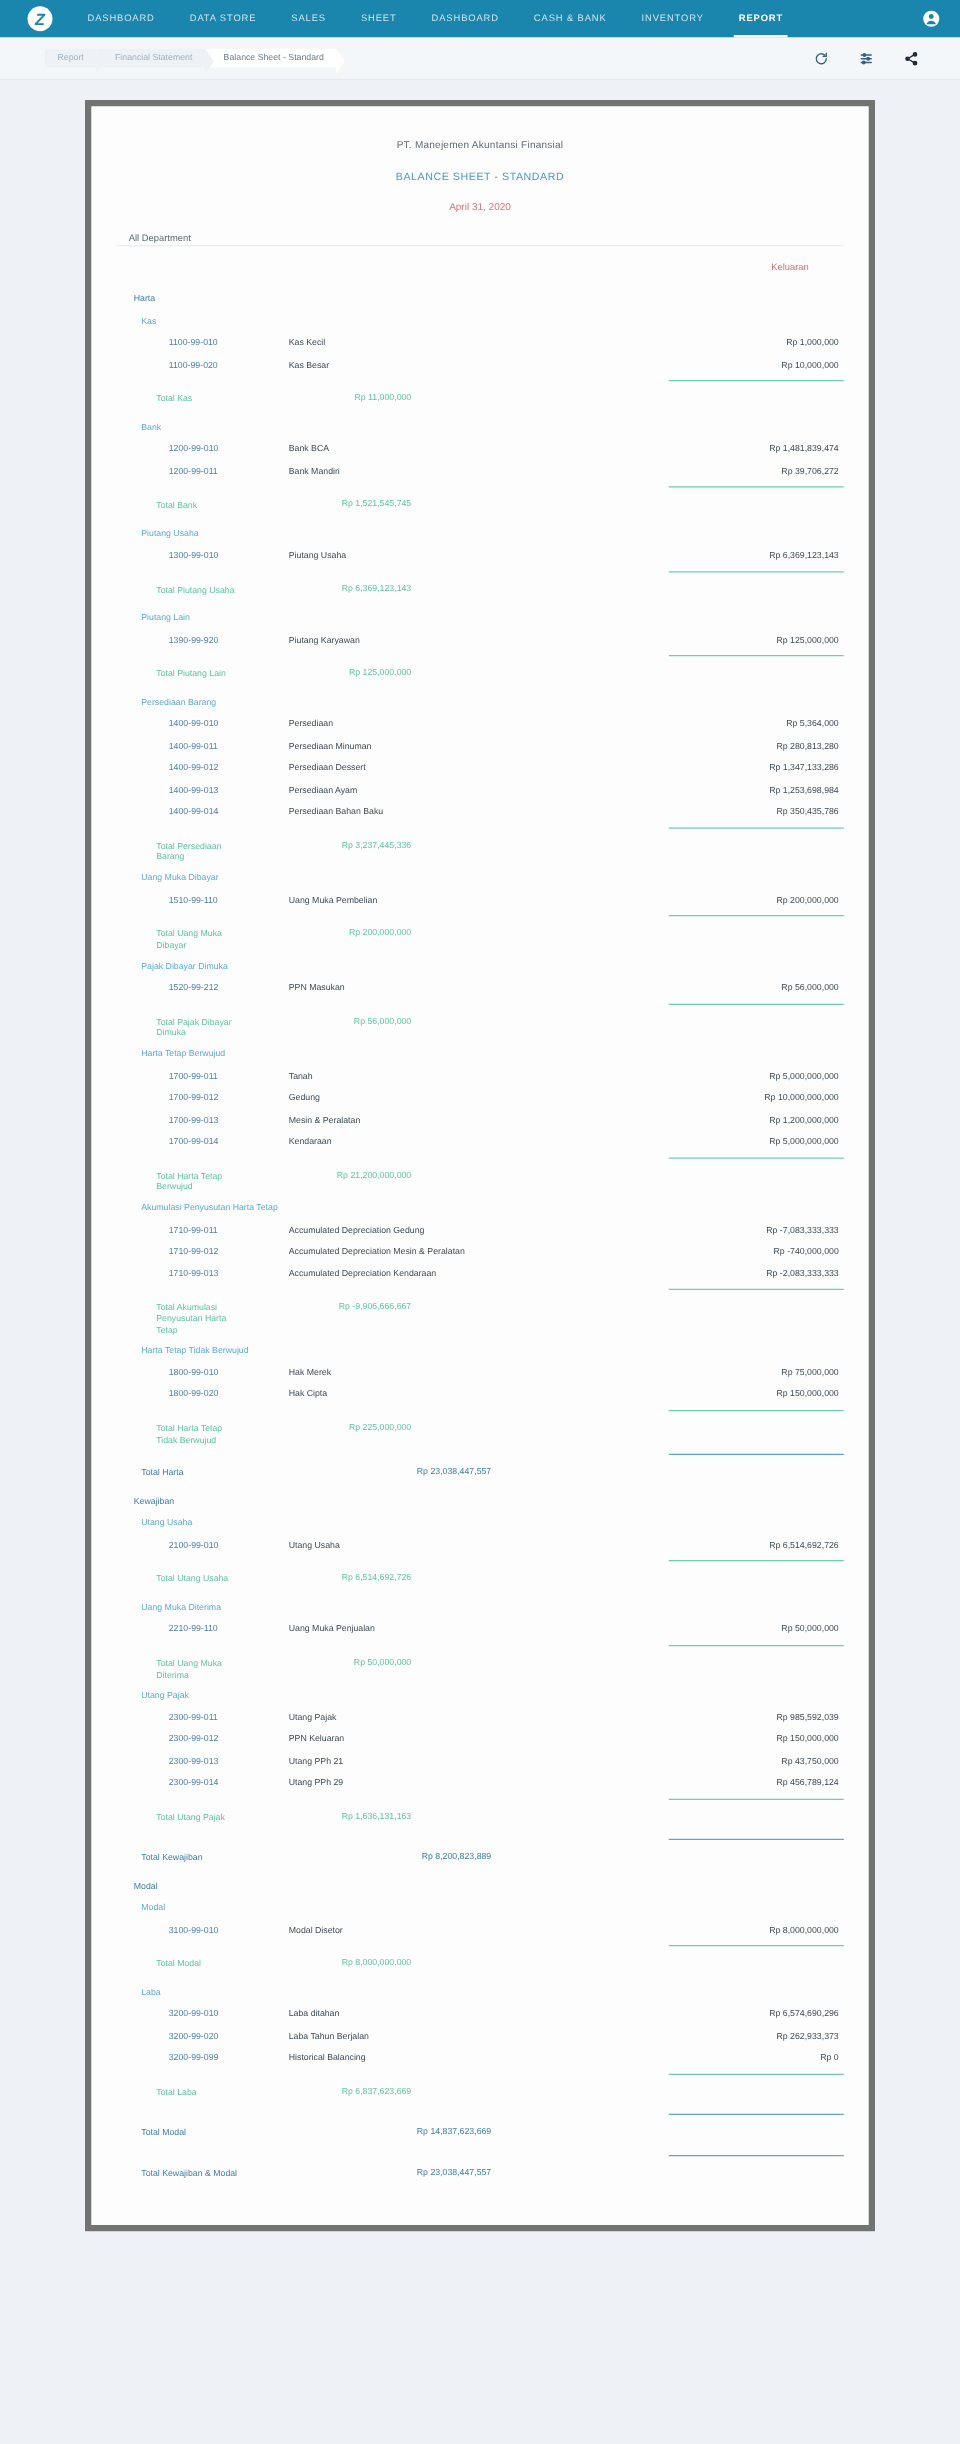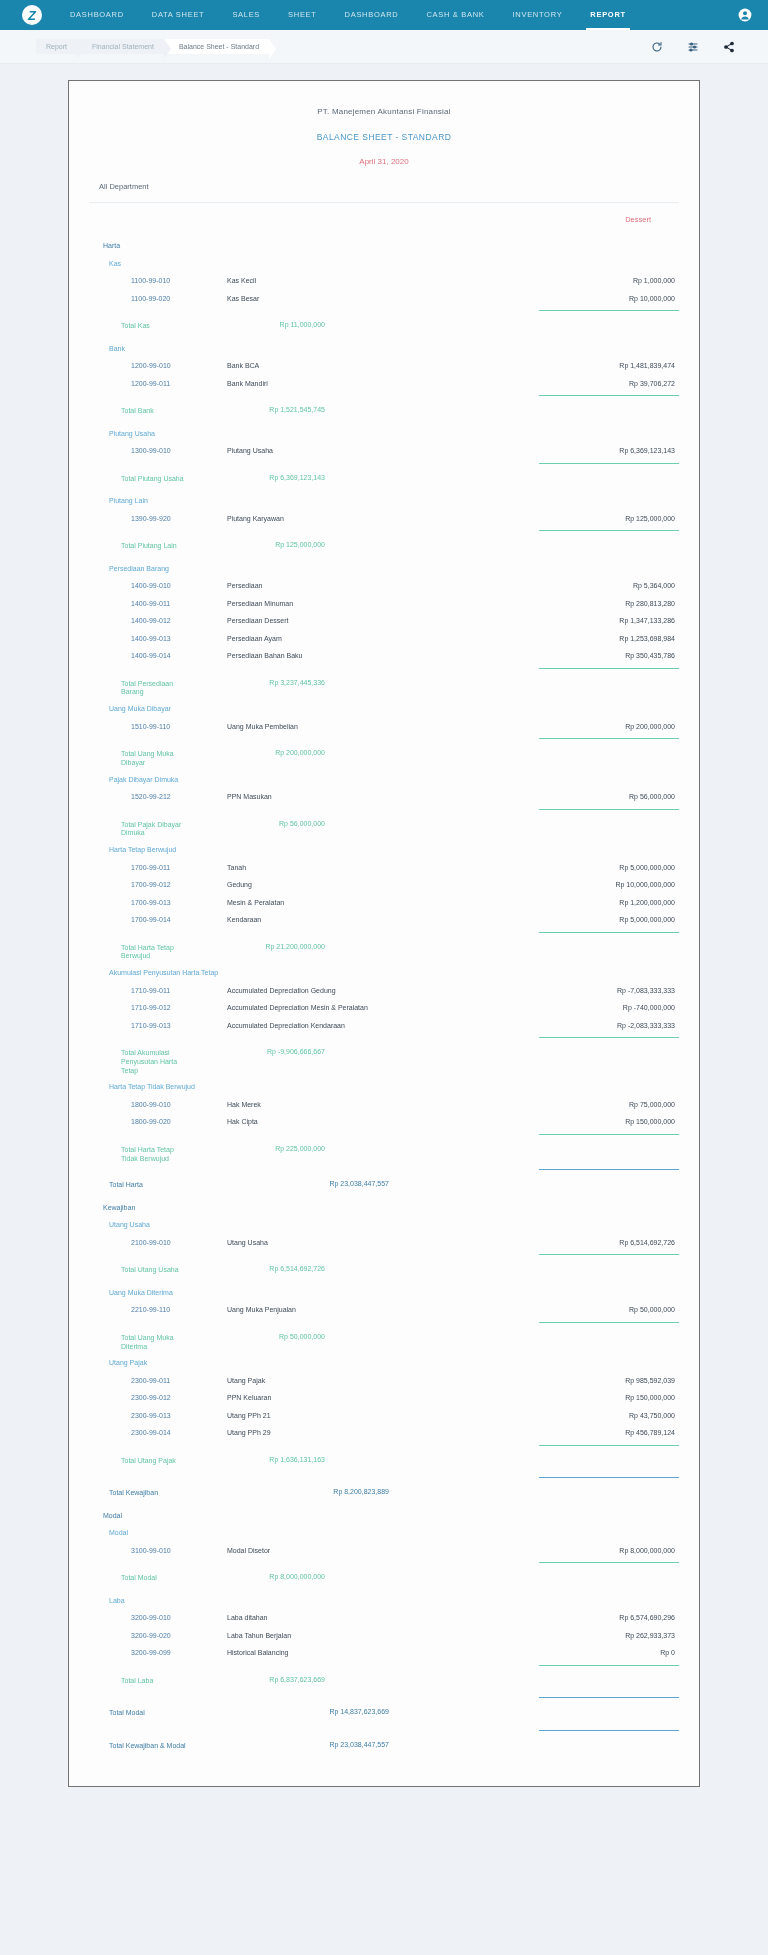--- a/index.html
+++ b/index.html
@@ -77,36 +77,36 @@
   }
   .crumb.active{background:#ffffff;color:#6a7b88;}
   .crumb.active:after{border-left-color:#ffffff;}
   .crumb-spacer{flex:1;}
   .crumb-actions{display:flex;align-items:center;gap:22px;padding-right:10px;}
   .cbtn{cursor:pointer;display:flex;align-items:center;justify-content:center;width:14px;height:14px;}
   
   .sheetwrap{padding:16px 68px 26px 68px;box-sizing:border-box;}
   .sheet{
     background:#fdfdfe;
-    border:1px solid #737373;
+    border:5px solid #737373;
     padding:26px 20px 30px 20px;
     box-sizing:border-box;
   }
   .rpt-company{
     text-align:center;color:#5a6a77;font-size:8px;margin-bottom:16px;letter-spacing:.2px;
   }
   .rpt-title{
     text-align:center;color:#4a97c7;font-size:8.5px;letter-spacing:.45px;margin-bottom:15px;
   }
   .rpt-date{
     text-align:center;color:#e0707a;font-size:8px;margin-bottom:16px;
   }
   .dept-row{
     font-size:7.5px;color:#5a6a77;border-bottom:1px solid #e8edf1;
-    padding:0 0 11px 10px;margin-bottom:12px;
+    padding:0 0 1px 10px;margin-bottom:12px;
   }
   .balance-row{
     text-align:right;color:#e0707a;font-size:7.5px;padding-right:28px;margin-bottom:16px;
   }
   
   .row{
     display:flex;align-items:flex-start;
     min-height:17.5px;
     position:relative;
   }
@@ -146,21 +146,21 @@
   .rule.blue i{background:#5fa4cf;}
   .spacer6{height:6px;}
 </style>
 </head>
 <body>
 
 <div class="navbar">
   <div class="brand">Z</div>
   <div class="nav-items">
       <div class="nav-item">DASHBOARD</div>
-      <div class="nav-item">DATA SHEET</div>
+      <div class="nav-item">DATA STORE</div>
       <div class="nav-item">SALES</div>
       <div class="nav-item">SHEET</div>
       <div class="nav-item">DASHBOARD</div>
       <div class="nav-item">CASH &amp; BANK</div>
       <div class="nav-item">INVENTORY</div>
       <div class="nav-item active">REPORT</div>
     </div>
   <div class="nav-spacer"></div>
   <div class="avatar-icon">
     <svg width="14" height="14" viewBox="0 0 24 24" fill="#ffffff">
@@ -206,21 +206,21 @@
     </div>
   </div>
 </div>
 
 <div class="sheetwrap">
   <div class="sheet">
     <div class="rpt-company">PT. Manejemen Akuntansi Finansial</div>
     <div class="rpt-title">BALANCE SHEET - STANDARD</div>
     <div class="rpt-date">April 31, 2020</div>
     <div class="dept-row">All Department</div>
-    <div class="balance-row">Dessert</div>
+    <div class="balance-row">Keluaran</div>
     <div id="report-body">
         <div class="row group lvl0">
           <div class="c-code">Harta</div>
         </div>
         <div class="row group lvl1">
           <div class="c-code">Kas</div>
         </div>
         <div class="row item">
           <div class="c-code">1100-99-010</div>
           <div class="c-name">Kas Kecil</div>

